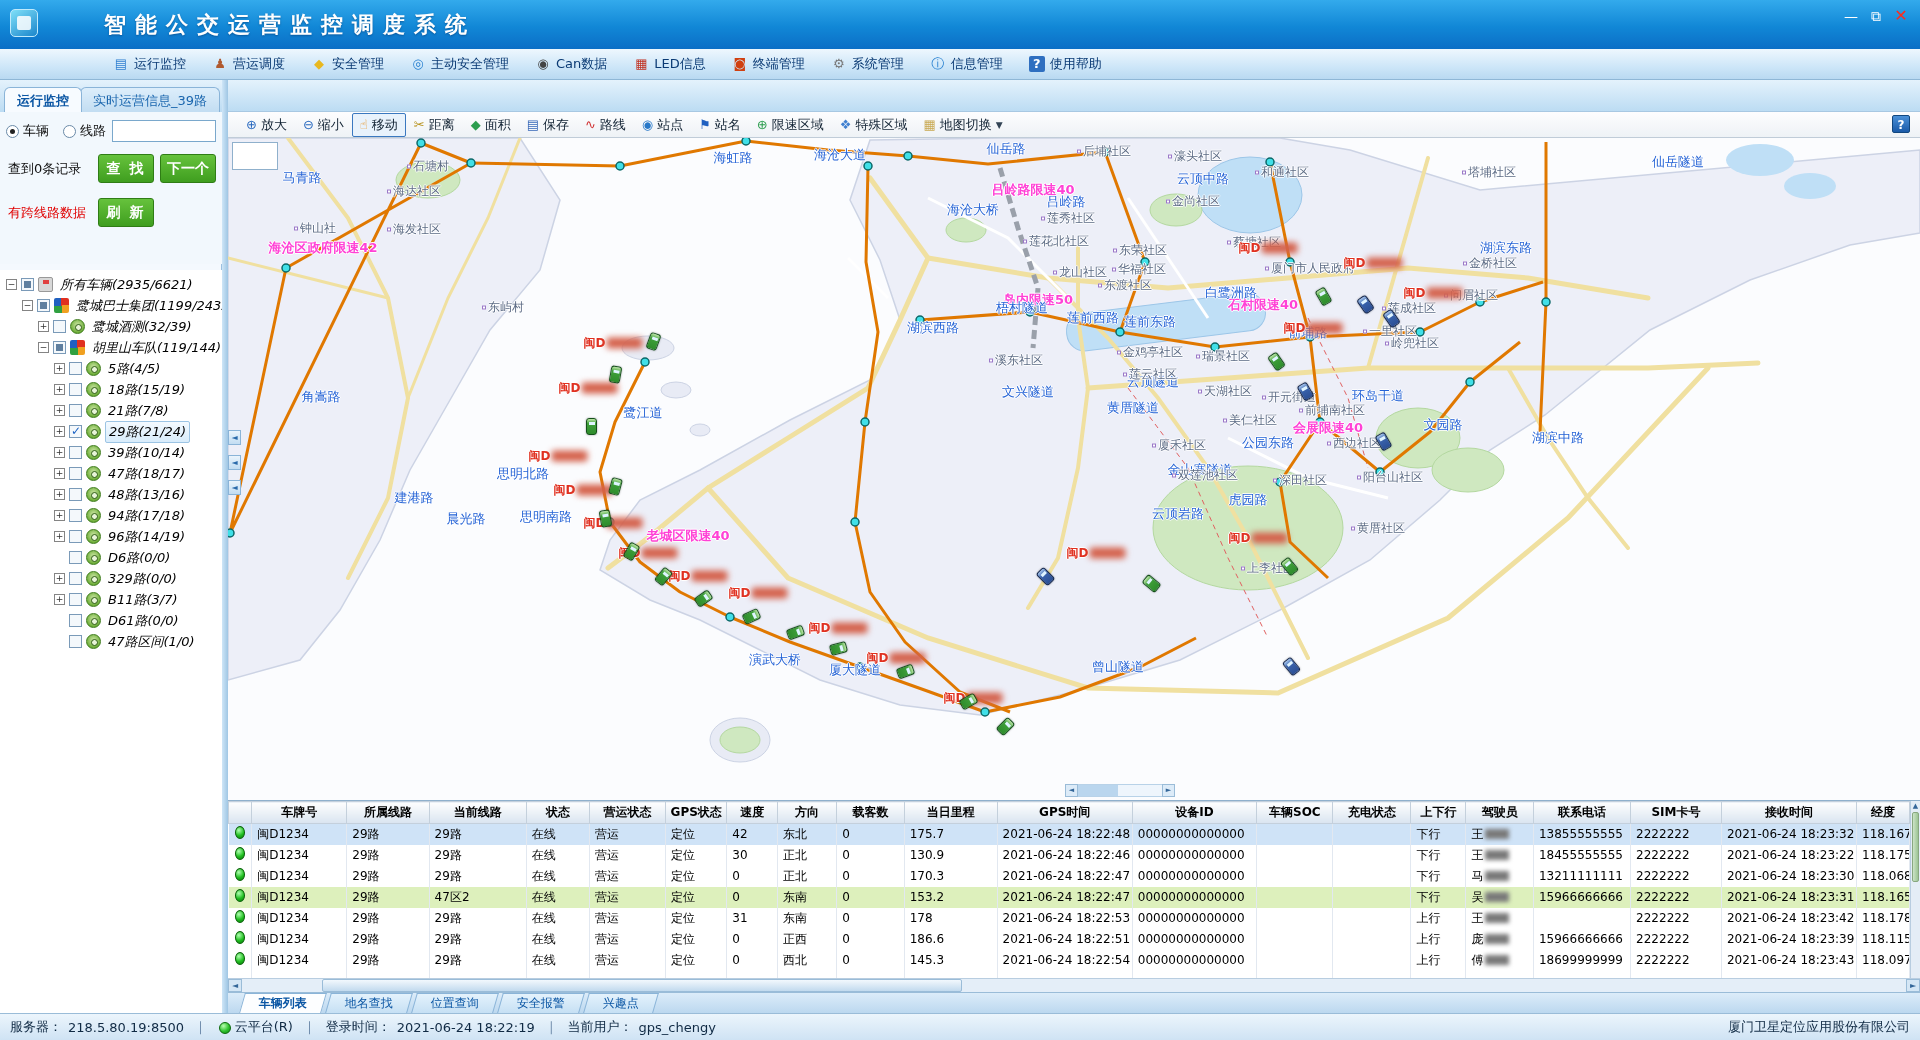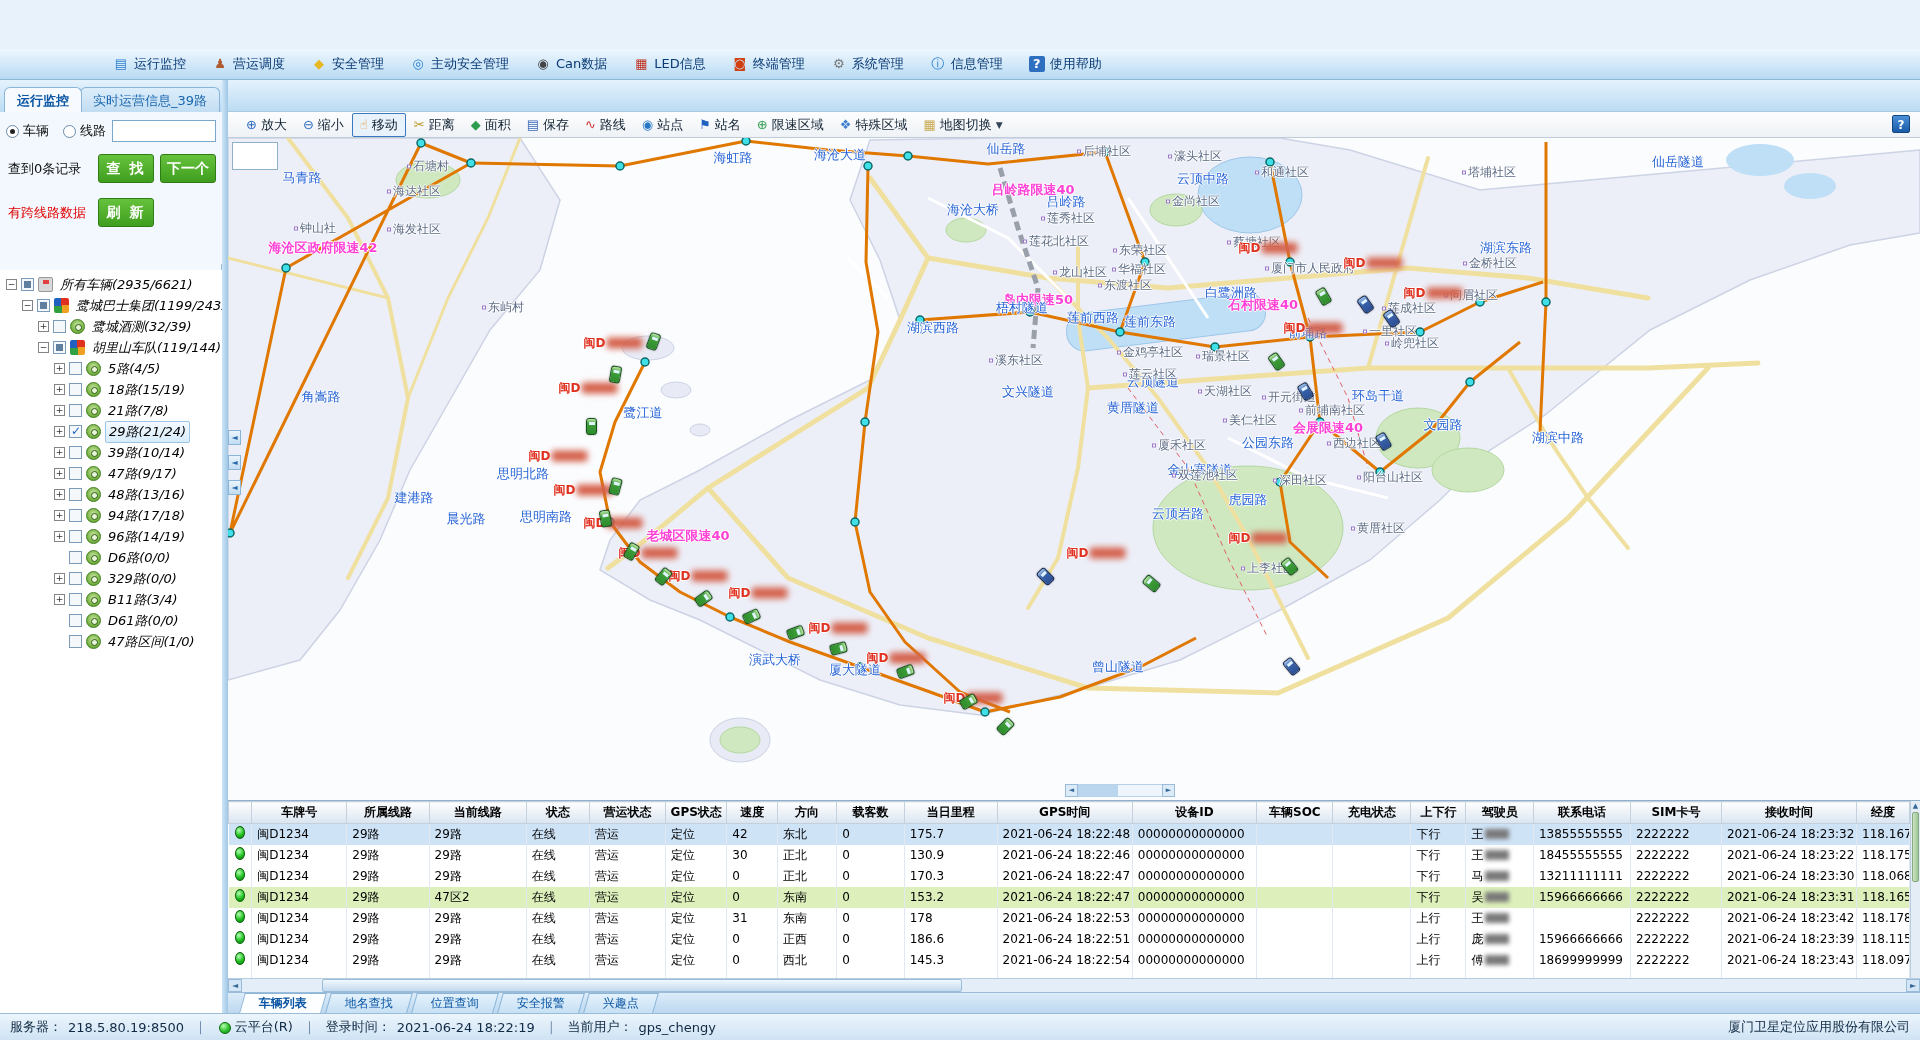--- a/index.html
+++ b/index.html
@@ -147,20 +147,27 @@
   #statusbar .sep { margin:0 10px; color:#57769a; }
   .gdot { display:inline-block; width:12px; height:12px; border-radius:50%; margin:0 4px -1px 2px;
     background:radial-gradient(circle at 35% 30%,#b8ffb0,#2ec22e 55%,#0e8a0e); border:1px solid #0a6a0a;}
   #company { margin-left:auto; }
 </style>
 </head>
 <body>
 
 <div id="app">
 
+  <div id="titlebar">
+    <div id="app-icon"></div>
+    <div id="app-title">智能公交运营监控调度系统</div>
+    <div class="win-btn" id="btn-min">—</div>
+    <div class="win-btn" id="btn-max">⧉</div>
+    <div class="win-btn" id="btn-close">✕</div>
+  </div>
 
   <div id="menubar">
       <div class="menu-item">
         <span class="mi" style="color: rgb(47, 127, 208);">▤</span>
         <span>运行监控</span>
       </div>
       <div class="menu-item">
         <span class="mi" style="color: rgb(176, 90, 48);">♟</span>
         <span>营运调度</span>
       </div>
@@ -272,21 +279,21 @@
           <div class="tnode" style="padding-left: 54px;">
             <span class="texp">+</span>
             <span class="tchk unchecked"></span>
             <span class="ticon route"></span>
             <span class="tlabel">39路(10/14)</span>
           </div>
           <div class="tnode" style="padding-left: 54px;">
             <span class="texp">+</span>
             <span class="tchk unchecked"></span>
             <span class="ticon route"></span>
-            <span class="tlabel">47路(9/17)</span>
+            <span class="tlabel">47路(18/17)</span>
           </div>
           <div class="tnode" style="padding-left: 54px;">
             <span class="texp">+</span>
             <span class="tchk unchecked"></span>
             <span class="ticon route"></span>
             <span class="tlabel">48路(13/16)</span>
           </div>
           <div class="tnode" style="padding-left: 54px;">
             <span class="texp">+</span>
             <span class="tchk unchecked"></span>
@@ -308,21 +315,21 @@
           <div class="tnode" style="padding-left: 54px;">
             <span class="texp">+</span>
             <span class="tchk unchecked"></span>
             <span class="ticon route"></span>
             <span class="tlabel">329路(0/0)</span>
           </div>
           <div class="tnode" style="padding-left: 54px;">
             <span class="texp">+</span>
             <span class="tchk unchecked"></span>
             <span class="ticon route"></span>
-            <span class="tlabel">B11路(3/4)</span>
+            <span class="tlabel">B11路(3/7)</span>
           </div>
           <div class="tnode" style="padding-left: 54px;">
             <span class="texp none"></span>
             <span class="tchk unchecked"></span>
             <span class="ticon route"></span>
             <span class="tlabel">D61路(0/0)</span>
           </div>
           <div class="tnode" style="padding-left: 54px;">
             <span class="texp none"></span>
             <span class="tchk unchecked"></span>

